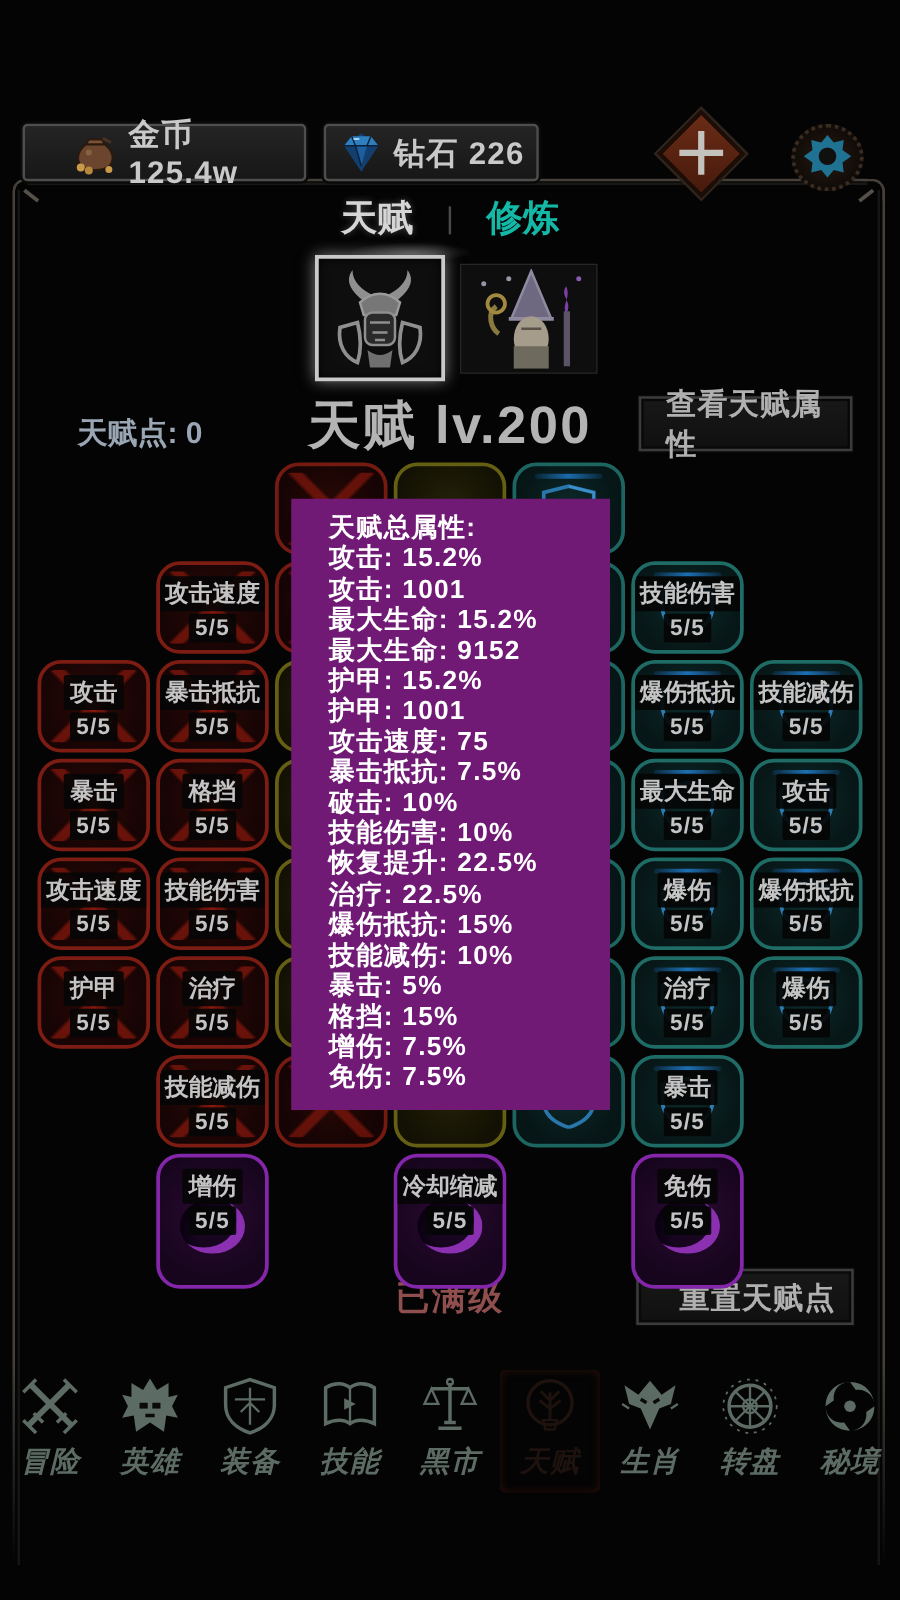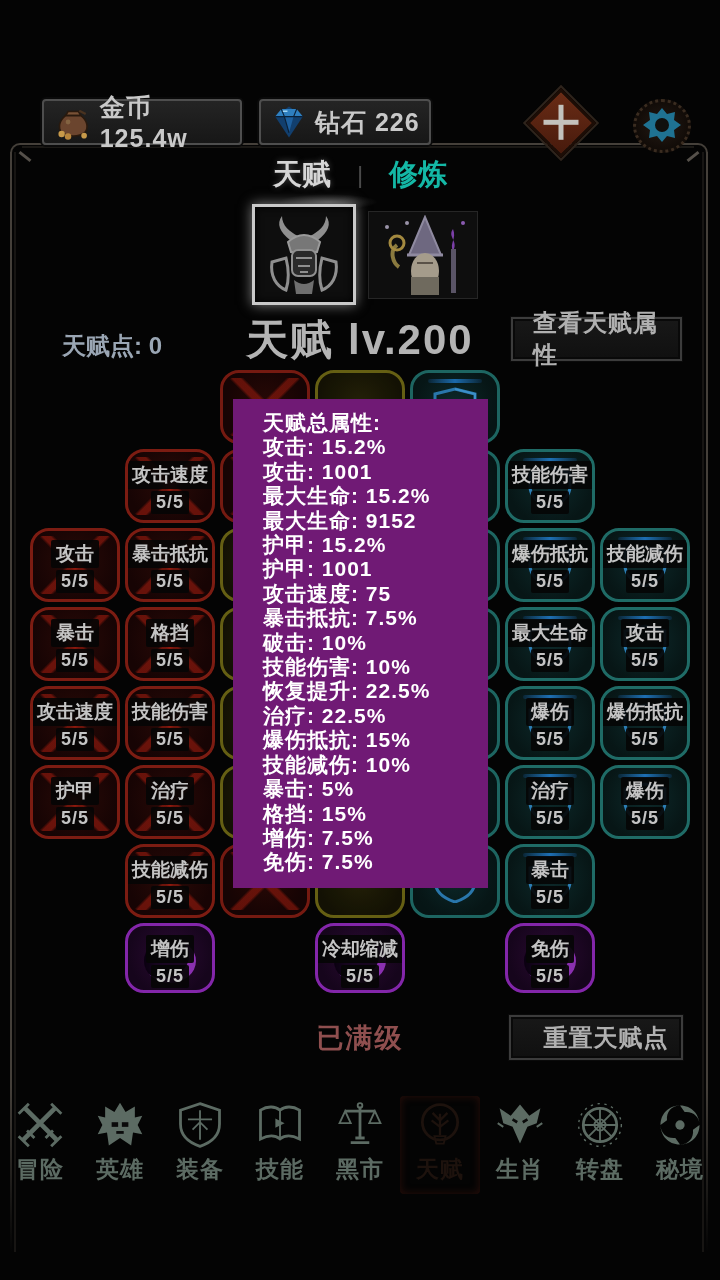--- a/index.html
+++ b/index.html
@@ -18,21 +18,21 @@
   .fc-tl{left:10px;top:143px;border-right:none;border-bottom:none;border-top-left-radius:10px;}
   .fc-tr{left:690px;top:143px;border-left:none;border-bottom:none;border-top-right-radius:10px;}
   .fc-curl-l{left:18px;top:155px;width:14px;height:3px;background:#55504a;transform:rotate(38deg);}
   .fc-curl-r{left:686px;top:155px;width:14px;height:3px;background:#55504a;transform:rotate(-38deg);}
 
   
   .pill{position:absolute;height:42px;background:linear-gradient(#242424,#171717);
     border:2px solid #4e4e4e;border-radius:4px;display:flex;align-items:center;
     box-shadow:0 0 0 2px #0a0a0a;}
   .pill .txt{font-size:25px;color:#c9c9c9;letter-spacing:1px;font-weight:600;}
-  #pill-gold{left:42px;top:99px;width:196px;}
+  #pill-gold{left:18px;top:99px;width:196px;padding-left:27px;}
   #pill-diamond{left:259px;top:99px;width:168px;}
   .pill svg{margin:0 6px 0 8px;}
   .diamond-btn{left:536px;top:98px;width:44px;height:44px;position:absolute;
     background:linear-gradient(135deg,#6a2c16,#471a0c);transform:rotate(45deg);
     border:3px solid #1c0d06;box-shadow:0 0 0 2px #2e241c;}
   .diamond-btn .cross-v,.diamond-btn .cross-h{position:absolute;background:#c3c2bd;transform:rotate(-45deg);}
   .diamond-btn .cross-v{left:19px;top:4px;width:5px;height:35px;}
   .diamond-btn .cross-h{left:4px;top:19px;width:35px;height:5px;}
   .gear-btn{left:633px;top:99px;width:58px;height:54px;position:absolute;border-radius:50%;
     background:radial-gradient(#241a14,#120c08 70%);border:3px dotted #3a2c20;box-sizing:border-box;}
@@ -65,21 +65,21 @@
 
   
   .grid{position:absolute;left:0;top:0;width:720px;height:1280px;z-index:1;}
   .tile{position:absolute;width:90px;height:74px;border-radius:19px;box-sizing:border-box;
     border:3px solid;overflow:hidden;}
   .tile .inwrap{position:absolute;inset:0;display:flex;flex-direction:column;align-items:center;}
   .tile .chip{background:rgba(5,5,5,.92);color:#c4c4c4;font-weight:700;border-radius:2px;
     padding:1px 5px;white-space:nowrap;z-index:3;}
   .tile .chip.label{margin-top:9px;font-size:19px;}
   .tile .chip.lv{margin-top:2px;font-size:18px;letter-spacing:1px;}
-  .tile.tall{height:70px;padding-left:24px;}
+  .tile.tall{height:108px;padding-left:24px;}
   .tile.red{background:radial-gradient(circle at 50% 45%,#2a0a07,#170404 75%);border-color:#7c1c12;}
   .tile.red::before{content:"";position:absolute;inset:5px;border-radius:5px;
     background:
       linear-gradient(45deg,transparent 44%,rgba(170,30,16,.55) 47%,rgba(170,30,16,.55) 53%,transparent 56%),
       linear-gradient(-45deg,transparent 44%,rgba(170,30,16,.55) 47%,rgba(170,30,16,.55) 53%,transparent 56%);
   }
   .tile.teal{background:radial-gradient(circle at 50% 45%,#0d2a2b,#071616 75%);border-color:#1f6b66;}
   .tile.yellow{background:radial-gradient(circle at 50% 45%,#262309,#141204 75%);border-color:#6b6414;}
   .tile.purple{background:radial-gradient(circle at 50% 45%,#2b0a33,#16051c 75%);border-color:#8326aa;}
   .tile .shield{position:absolute;left:50%;top:52%;transform:translate(-50%,-50%);z-index:1;}
@@ -95,21 +95,21 @@
     z-index:10;color:#fff;font-size:21px;font-weight:700;line-height:24.4px;
     padding:12px 0 0 30px;box-sizing:border-box;letter-spacing:1px;}
 
   
   .maxed{left:0;top:1020px;width:720px;position:absolute;text-align:center;
     font-size:27px;font-weight:700;color:#8f4f4f;letter-spacing:2px;}
 
   
   .nav{position:absolute;left:0;top:1096px;width:720px;height:100px;display:flex;z-index:2;}
   .nav-item{width:80px;height:98px;display:flex;flex-direction:column;align-items:center;
-    justify-content:flex-start;color:#5c6b63;border-radius:4px;}
+    justify-content:flex-start;color:#5c6b63;border-radius:4px;font-style:italic;}
   .nav-item .nicon{width:56px;height:58px;display:flex;align-items:center;justify-content:center;}
   .nav-item .nlabel{font-size:23px;font-weight:700;margin-top:0px;letter-spacing:1px;}
   .nav-item.active{background:linear-gradient(#5a2a20,#46
 1d16);box-shadow:inset 0 0 8px #2a0f0a;color:#1d120d;}
 </style>
 </head>
 <body>
 
 <div class="frame-line frame-h"></div>
 <div class="frame-line frame-v-left"></div>

